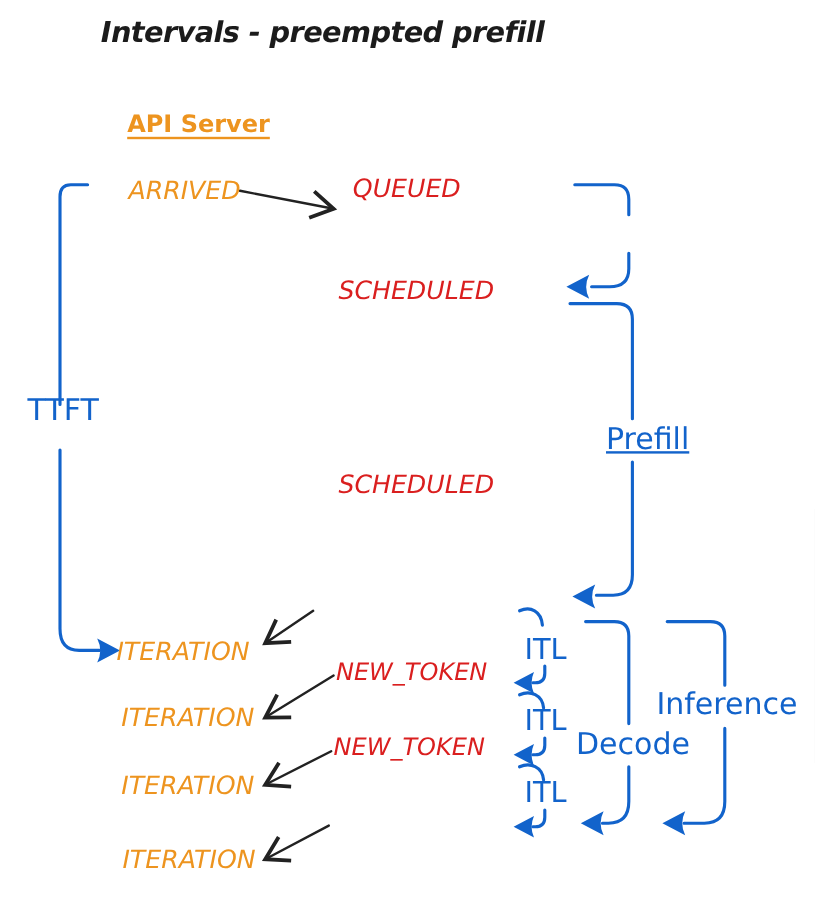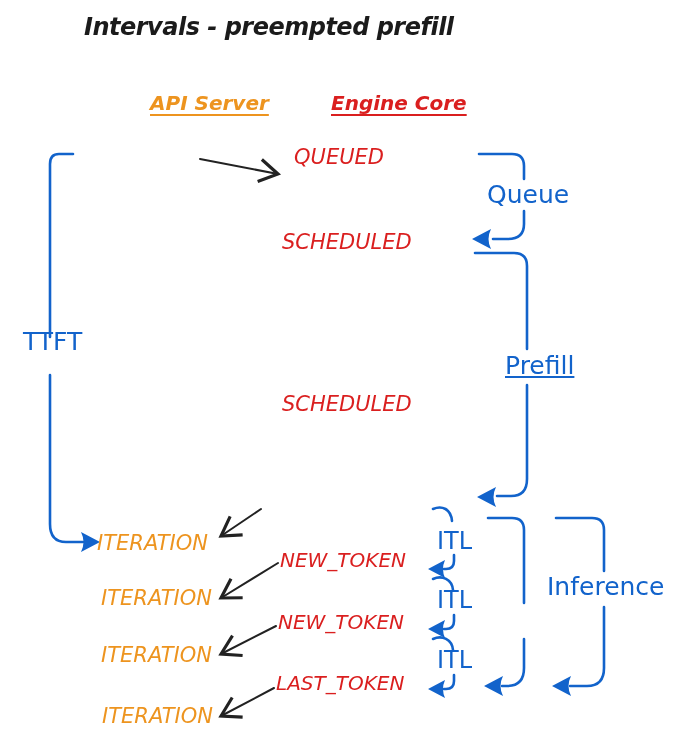--- a/index.html
+++ b/index.html
@@ -18,24 +18,23 @@
     font-family:"DejaVu Sans", sans-serif;
   }
   .canvas svg{position:absolute;left:0;top:0;}
   .lbl{position:absolute;white-space:nowrap;line-height:1.15;}
   .title{
     left:84px;top:14px;
     font-size:24px;font-weight:bold;font-style:italic;
     letter-spacing:-0.5px;color:var(--c-title);
   }
   .hdr{
-    font-size:20px;font-style:italic;font-weight:bold;
+    font-size:20px;font-weight:bold;
     text-decoration:underline;text-underline-offset:4px;
     text-decoration-thickness:2px;
-    margin-left:44px;
   }
   .hdr-api{left:106px;top:92px;color:var(--c-api);}
   .hdr-engine{left:287px;top:92px;color:var(--c-engine);}
   .evt{font-size:21px;font-style:italic;letter-spacing:0px;}
   .api-evt{color:var(--c-api);}
   .eng-evt{color:var(--c-engine);}
   .ivl{font-size:25px;color:var(--c-interval);letter-spacing:0px;}
   
   .p-arrived{left:107px;top:147px;}
   .p-queued{left:294px;top:145px;}
@@ -112,35 +111,34 @@
     <path class="blue-head" d="M 484 686 L 503 676 Q 498 686 503 696 Z"></path>
 
     <path class="blue-line" d="M 556 518 H 592 Q 604 518 604 530 V 571"></path>
     <path class="blue-line" d="M 604 607 V 668 Q 604 686 587 686 H 570"></path>
     <path class="blue-head" d="M 552 686 L 571 676 Q 566 686 571 696 Z"></path>
   </svg>
 
   <div class="lbl title">Intervals - preempted prefill</div>
 
   <div class="lbl hdr hdr-api">API Server</div>
-  <div class="lbl hdr hdr-engine">Engine Core</div>
 
+  <div class="lbl evt api-evt p-arrived">ARRIVED</div>
   <div class="lbl evt api-evt p-iter1">ITERATION</div>
   <div class="lbl evt api-evt p-iter2">ITERATION</div>
   <div class="lbl evt api-evt p-iter3">ITERATION</div>
   <div class="lbl evt api-evt p-iter4">ITERATION</div>
 
   <div class="lbl evt eng-evt p-queued">QUEUED</div>
   <div class="lbl evt eng-evt p-sched1">SCHEDULED</div>
   <div class="lbl evt eng-evt p-sched2">SCHEDULED</div>
   <div class="lbl evt eng-evt p-new1">NEW_TOKEN</div>
   <div class="lbl evt eng-evt p-new2">NEW_TOKEN</div>
-  <div class="lbl evt eng-evt p-last">LAST_TOKEN</div>
 
   <div class="lbl ivl p-ttft">TTFT</div>
-  <div class="lbl ivl p-queue">Queue</div>
   <div class="lbl ivl p-prefill">Prefill</div>
   <div class="lbl ivl p-itl1">ITL</div>
   <div class="lbl ivl p-itl2">ITL</div>
   <div class="lbl ivl p-itl3">ITL</div>
+  <div class="lbl ivl p-decode">Decode</div>
   <div class="lbl ivl p-inference">Inference</div>
 
 </div>
 
 </body></html>

